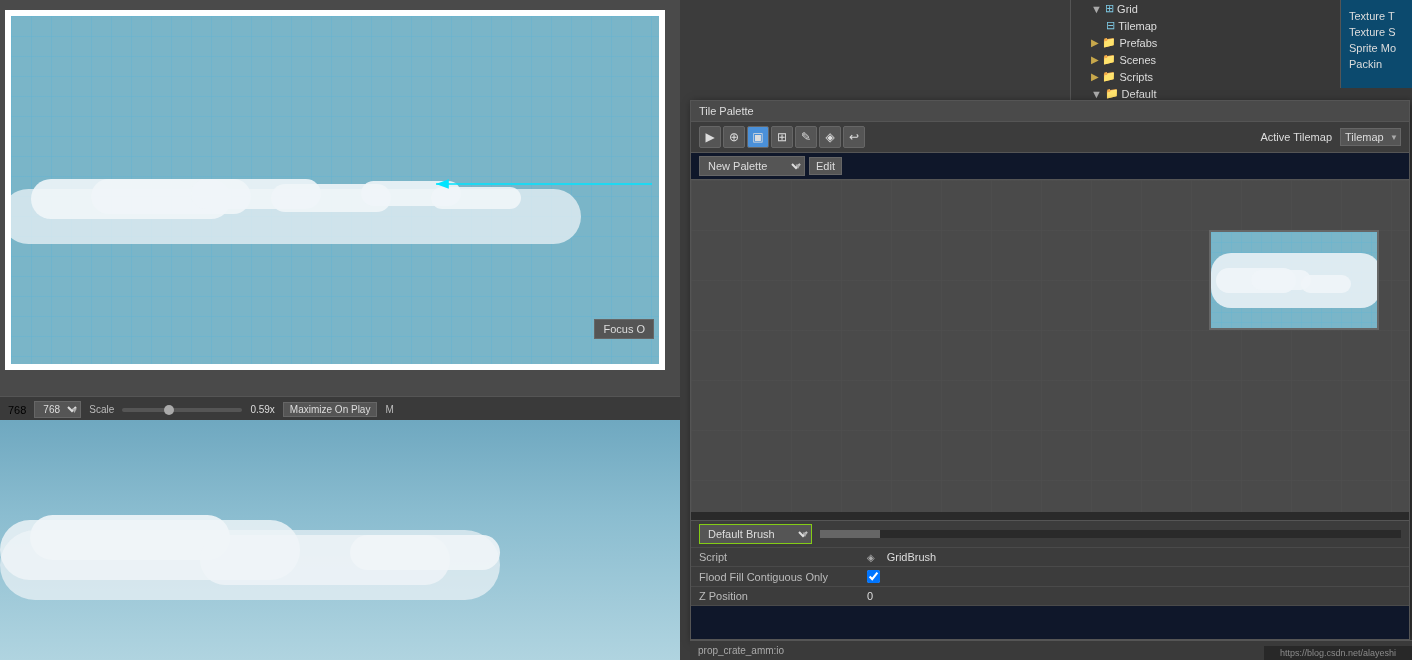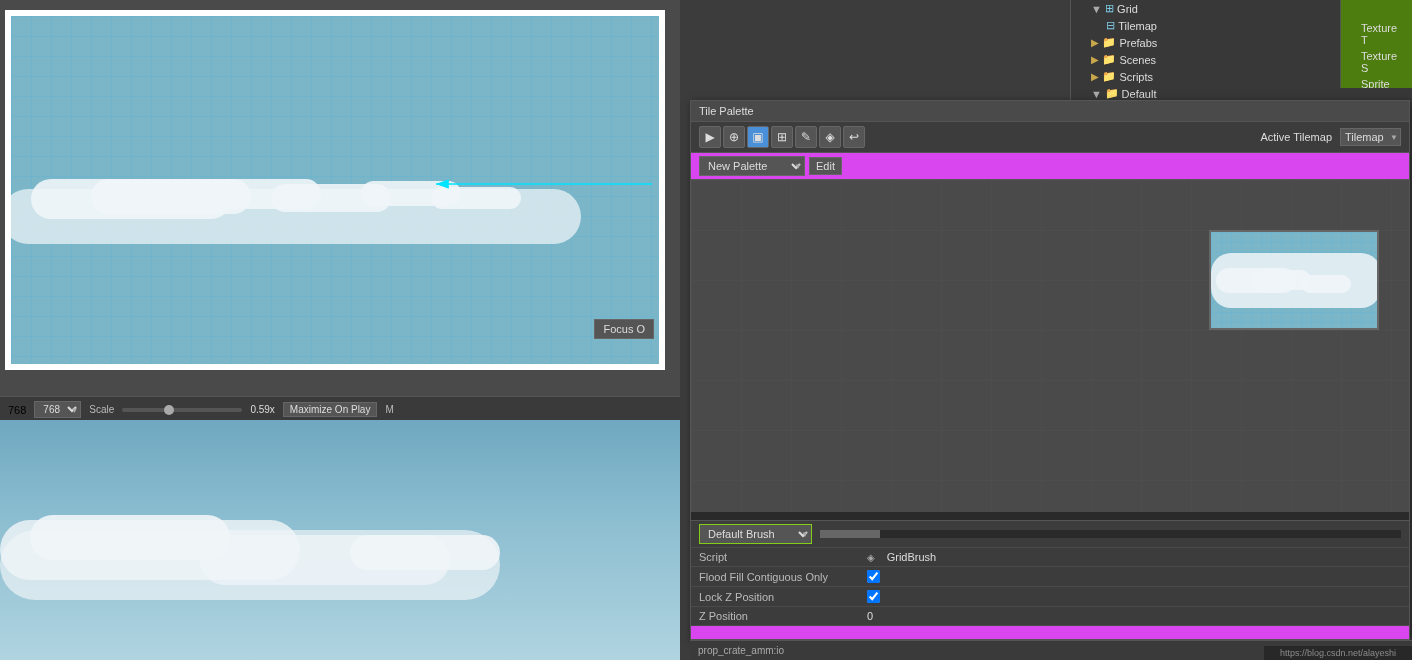--- a/index.html
+++ b/index.html
@@ -87,21 +87,21 @@
 
     .folder-icon { color: #c8a84b; margin-right: 4px; font-size: 10px; }
 
     
     .tile-palette {
       position: absolute;
       top: 100px;
       left: 690px;
       width: 720px;
       height: 540px;
-      background: #d946ef;
+      background: #0f172a;
       border: 1px solid #555;
       box-shadow: 2px 2px 8px rgba(0,0,0,0.5);
     }
 
     .tile-palette-header {
       background: #4a4a4a;
       padding: 4px 8px;
       color: #ddd;
       font-size: 11px;
       border-bottom: 1px solid #555;
@@ -466,21 +466,21 @@
     <span>Scripts</span>
   </div>
   <div class="hierarchy-item indent1">
     <span style="color:#aaa;margin-right:3px;">▼</span>
     <span style="color:#c8a84b;margin-right:3px;">📁</span>
     <span>Default</span>
   </div>
 
 </div>
 
-<div style="position:absolute;top:0;left:1340px;width:72px;height:88px;background:#4d7c0f;border-left:1px solid #555;overflow:hidden;padding:20px;">
+<div style="position:absolute;top:0;left:1340px;width:72px;height:88px;background:#0c4a6e;border-left:1px solid #555;overflow:hidden;padding:8px;">
   <div style="color:#ddd;font-size:11px;padding:2px 0;">
     <span>Texture T</span>
   </div>
   <div style="color:#ddd;font-size:11px;padding:2px 0;">
     <span>Texture S</span>
   </div>
   <div style="color:#ddd;font-size:11px;padding:2px 0;">
     <span>Sprite Mo</span>
   </div>
   <div style="color:#ddd;font-size:11px;padding:2px 0;">
@@ -557,24 +557,20 @@
       <span class="brush-label">Script</span>
       <span style="color:#aaa;font-size:10px;margin-right:4px;">◈</span>
       <span class="brush-value">GridBrush</span>
     </div>
 
     <div class="brush-row">
       <span class="brush-label">Flood Fill Contiguous Only</span>
       <input type="checkbox" class="checkbox-input" checked="" style="">
     </div>
 
-    <div class="brush-row">
-      <span class="brush-label">Lock Z Position</span>
-      <input type="checkbox" class="checkbox-input" checked="" style="">
-    </div>
 
     <div class="brush-row">
       <span class="brush-label">Z Position</span>
       <span class="brush-value">0</span>
     </div>
   </div>
 </div>
 
 <svg class="arrow-svg" viewBox="0 0 320 50" xmlns="http://www.w3.org/2000/svg" style="position:absolute;top:168px;left:370px;width:340px;height:40px;z-index:200;overflow:visible;pointer-events:none;">
   <defs>

